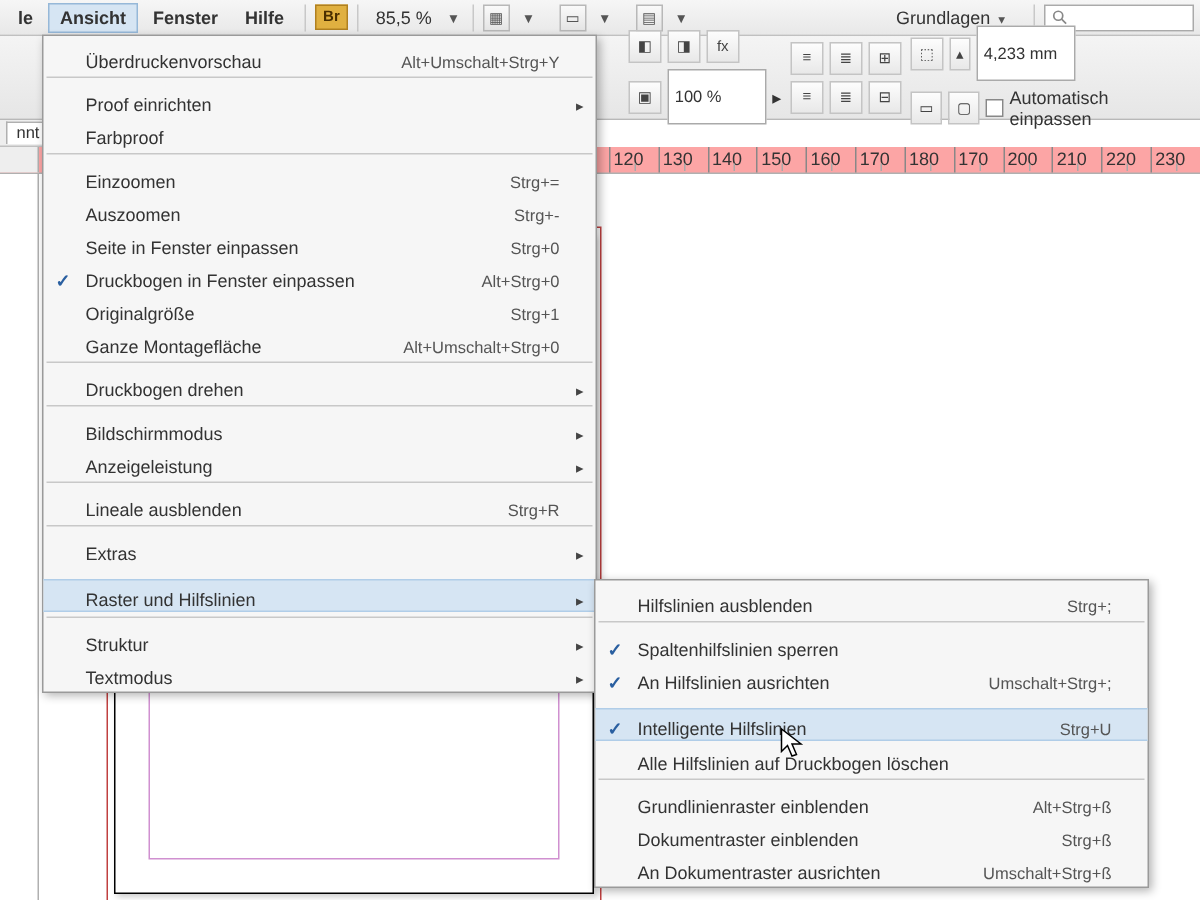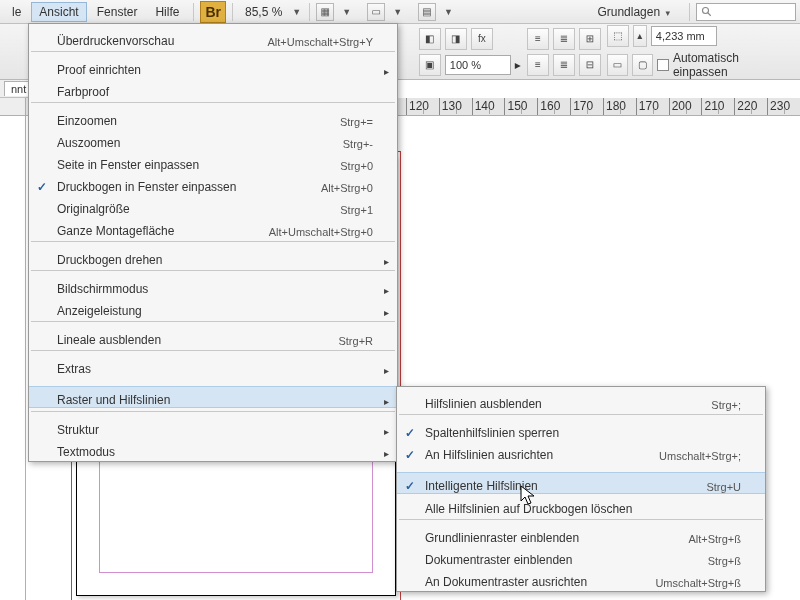--- a/index.html
+++ b/index.html
@@ -1,36 +1,36 @@
 <!DOCTYPE html>
 <html><head>
 <meta charset="utf-8">
 <style>
 * { margin:0; padding:0; box-sizing:border-box; font-family:"Segoe UI",Tahoma,sans-serif; font-size:12px; color:#333; }
 body { background:#fff; overflow:hidden; width:800px; height:600px; position:relative; }
 .menubar { display:flex; align-items:center; height:24px; background:linear-gradient(#f6f6f6,#e8e8e8); border-bottom:1px solid #c0c0c0; padding:0 4px; gap:2px; }
-.menubar .mitem { padding:3px 8px; cursor:default; }
+.menubar .mitem { padding:3px 8px; cursor:default;font-weight:bold; }
 .menubar .mitem.open { background:#d6e5f3; border:1px solid #96b8d8; padding:2px 7px; }
 .menubar .sep { width:1px; height:18px; background:#c8c8c8; margin:0 4px; }
-.menubar .br { background:#e0b040; color:#4a2f00; font-weight:bold; font-size:14px; padding:2px 4px; border:1px solid #b08020; }
+.menubar .br { background:#e0b040; color:#4a2f00; font-weight:bold; font-size:10px; padding:2px 4px; border:1px solid #b08020; }
 .menubar .pct { padding:0 6px; }
 .menubar .dd { font-size:9px; padding:0 2px; color:#555; }
 .tb-icon { width:18px; height:18px; border:1px solid #b8b8b8; background:linear-gradient(#fafafa,#e4e4e4); display:inline-flex; align-items:center; justify-content:center; margin-right:4px; font-size:10px; color:#555; }
 .spacer { flex:1; }
 .workspace { padding:3px 10px; border:1px solid transparent; color:#335; }
 .search { width:100px; height:18px; border:1px solid #aaa; background:#fff; display:flex; align-items:center; padding:0 4px; }
 .search svg { width:12px; height:12px; }
 .toolbar { height:56px; background:linear-gradient(#f4f4f4,#e6e6e6); border-bottom:1px solid #b8b8b8; display:flex; align-items:center; padding:4px 8px; gap:6px; }
 .toolbar .grp { display:flex; flex-direction:column; gap:4px; }
 .toolbar .row { display:flex; align-items:center; gap:4px; }
 .tb-btn { width:22px; height:22px; border:1px solid #c4c4c4; background:linear-gradient(#fdfdfd,#e8e8e8); display:flex; align-items:center; justify-content:center; font-size:10px; color:#444; }
-.tb-field { width:66px; height:20px; border:1px solid #aaa; background:#fff; display:flex; align-items:center; padding:0 4px; font-size:11px; }
+.tb-field { width:66px; height:37px; border:1px solid #aaa; background:#fff; display:flex; align-items:center; padding:0 4px; font-size:11px; }
 .autofit { display:flex; align-items:center; gap:4px; font-size:11px; color:#555; }
 .autofit .chk { width:12px; height:12px; border:1px solid #888; background:#fff; }
-.ruler { height:18px; background:#e5e5e5; border-bottom:1px solid #b0b0b0; position:relative; overflow:hidden; }
+.ruler { height:18px; background:#fca5a5; border-bottom:1px solid #b0b0b0; position:relative; overflow:hidden; }
 .ruler .corner { position:absolute; left:0; top:0; width:26px; height:18px; background:#eee; border-right:1px solid #b0b0b0; }
 .ruler .ticks { position:absolute; left:26px; top:0; right:0; height:18px; display:flex; }
 .ruler .tick { position:relative; width:33px; border-left:1px solid #888; height:18px; font-size:9px; color:#333; }
 .ruler .tick span { position:absolute; top:1px; left:2px; }
 .ruler .tick::after { content:""; position:absolute; left:16px; top:11px; width:1px; height:5px; background:#aaa; }
 .canvas { position:absolute; left:0; right:0; top:98px; bottom:0; background:#fff; }
 .tabbar { position:absolute; left:0; top:80px; height:18px; background:#eee; border-bottom:1px solid #c0c0c0; padding:0 4px; display:flex; align-items:center; }
 .tabbar .tab { background:#fff; border:1px solid #b0b0b0; border-bottom:none; padding:1px 6px; font-size:11px; }
 .vr { position:absolute; left:0; top:0; bottom:0; width:26px; background:#fff; border-right:1px solid #b0b0b0; }
 .pasteboard { position:absolute; left:26px; right:0; top:0; bottom:0; background:#fff; }

